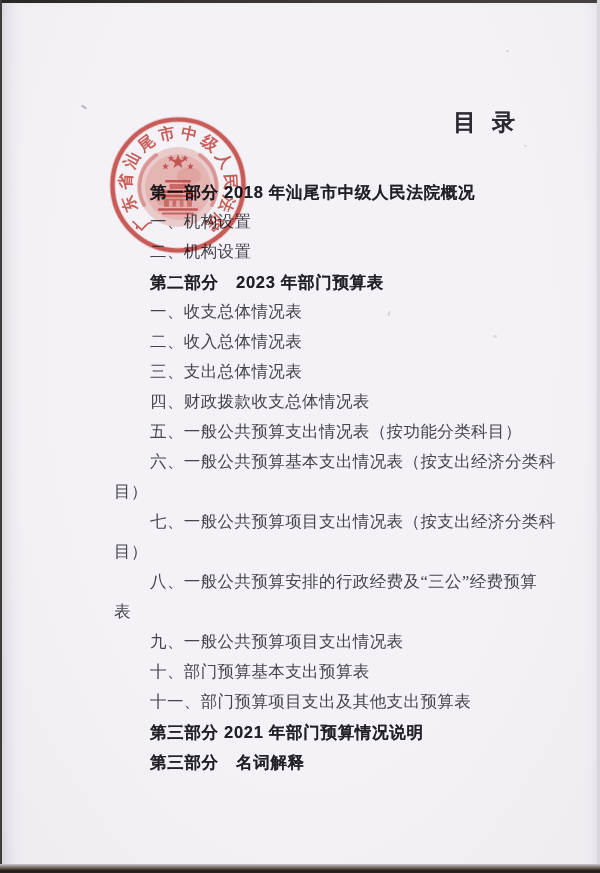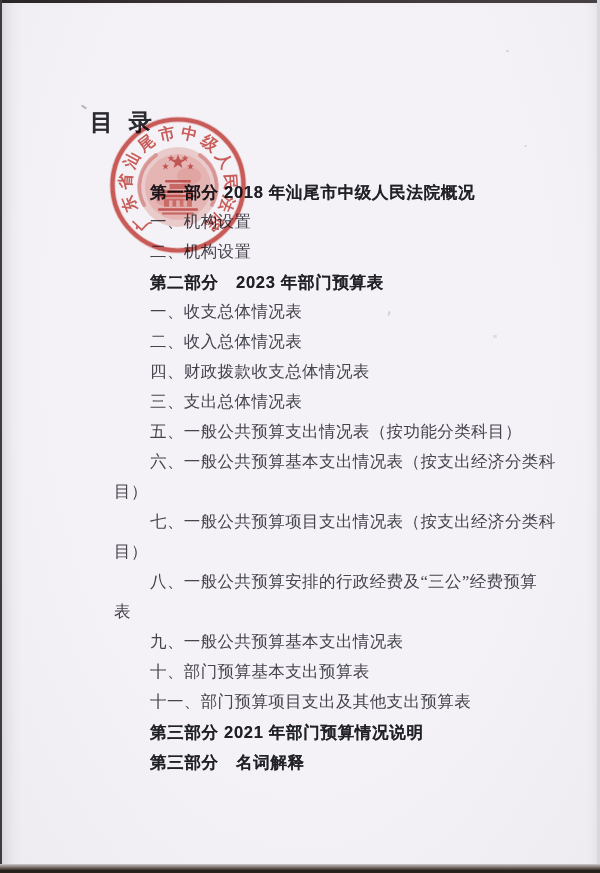--- a/index.html
+++ b/index.html
@@ -17,21 +17,21 @@
   
   .edge-top{position:absolute;left:0;top:0;width:600px;height:3px;
     background:linear-gradient(to right,#2a2526,#3b3536 40%,#474142);}
   .edge-left{position:absolute;left:0;top:0;width:2px;height:873px;background:#3f3a3b;}
   .edge-right{position:absolute;right:0;top:0;width:3px;height:873px;background:#d9d6dc;}
   .edge-bottom{position:absolute;left:0;top:864px;width:600px;height:9px;
     background:linear-gradient(#cbc8cc,#6b6059 45%,#221c17 75%,#2c241e);}
 
   .page-title{
     position:absolute;left:90px;top:107px;width:430px;height:32px;
-    text-align:left;font-size:23px;font-weight:700;color:#2b2a30;
+    text-align:right;font-size:23px;font-weight:700;color:#2b2a30;
     letter-spacing:5px;
     font-family:"Liberation Serif","DejaVu Serif",serif;
     text-shadow:0 0 .6px rgba(40,40,48,.55);
   }
   .toc{position:absolute;left:90px;top:177px;width:446px;}
   .toc-line{
     height:30px;line-height:30px;font-size:16.5px;white-space:nowrap;
     letter-spacing:.4px;color:#45444e;margin-left:24px;
   }
   .toc-line.part{
@@ -55,30 +55,30 @@
 
   <div class="page-title">目 录</div>
 
   <div class="toc" id="toc">
       <div class="toc-line part">第一部分 2018 年汕尾市中级人民法院概况</div>
       <div class="toc-line item">一、机构设置</div>
       <div class="toc-line item">二、机构设置</div>
       <div class="toc-line part">第二部分　2023 年部门预算表</div>
       <div class="toc-line item">一、收支总体情况表</div>
       <div class="toc-line item">二、收入总体情况表</div>
+      <div class="toc-line item">三、支出总体情况表</div>
       <div class="toc-line item">四、财政拨款收支总体情况表</div>
-      <div class="toc-line item">三、支出总体情况表</div>
       <div class="toc-line item">五、一般公共预算支出情况表（按功能分类科目）</div>
       <div class="toc-line item">六、一般公共预算基本支出情况表（按支出经济分类科</div>
       <div class="toc-line wrap">目）</div>
       <div class="toc-line item">七、一般公共预算项目支出情况表（按支出经济分类科</div>
       <div class="toc-line wrap">目）</div>
       <div class="toc-line item">八、一般公共预算安排的行政经费及“三公”经费预算</div>
       <div class="toc-line wrap">表</div>
-      <div class="toc-line item">九、一般公共预算基本支出情况表</div>
+      <div class="toc-line item">九、一般公共预算项目支出情况表</div>
       <div class="toc-line item">十、部门预算基本支出预算表</div>
       <div class="toc-line item">十一、部门预算项目支出及其他支出预算表</div>
       <div class="toc-line part">第三部分 2021 年部门预算情况说明</div>
       <div class="toc-line part">第三部分　名词解释</div>
     </div>
 
   <svg class="seal" id="seal" viewBox="0 0 150 150" xmlns="http://www.w3.org/2000/svg">
     <g>
       <circle cx="75" cy="75" r="65.5" fill="none" stroke="#cc423c" stroke-width="6" opacity="0.28"></circle>
       <circle cx="75" cy="75" r="65.5" fill="none" stroke="#c8423c" stroke-width="4.2" opacity="0.85"></circle>

